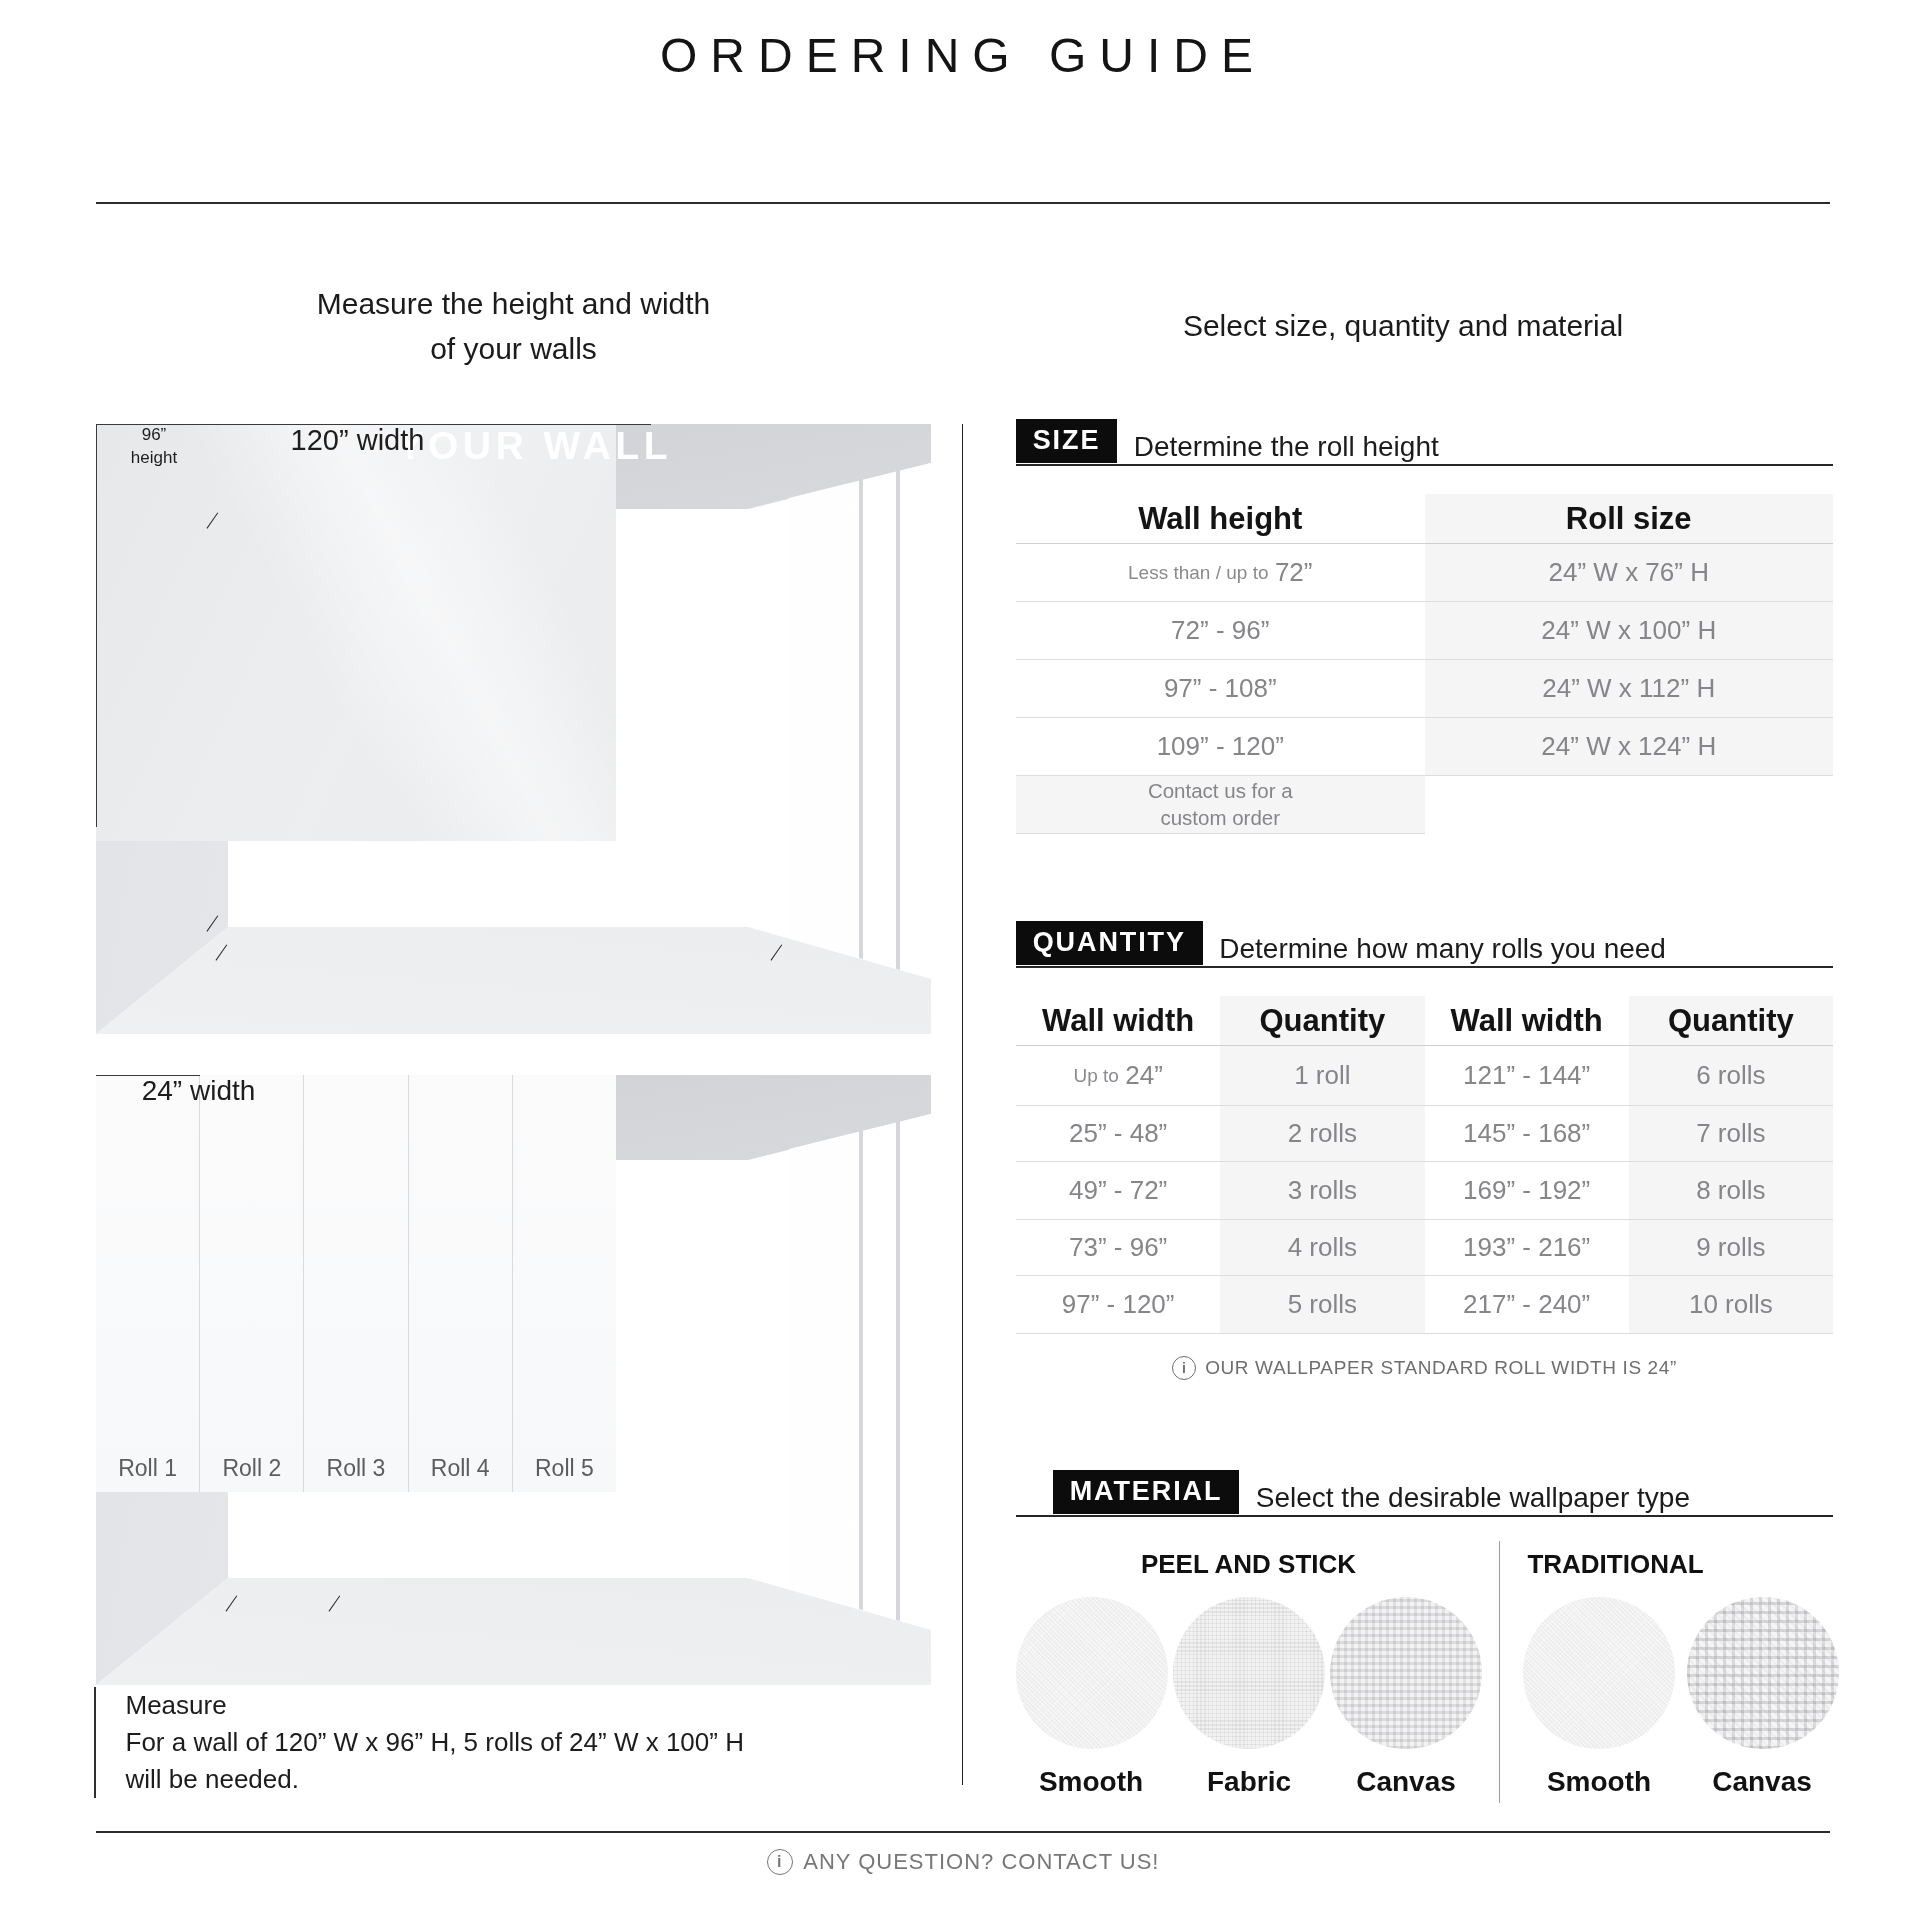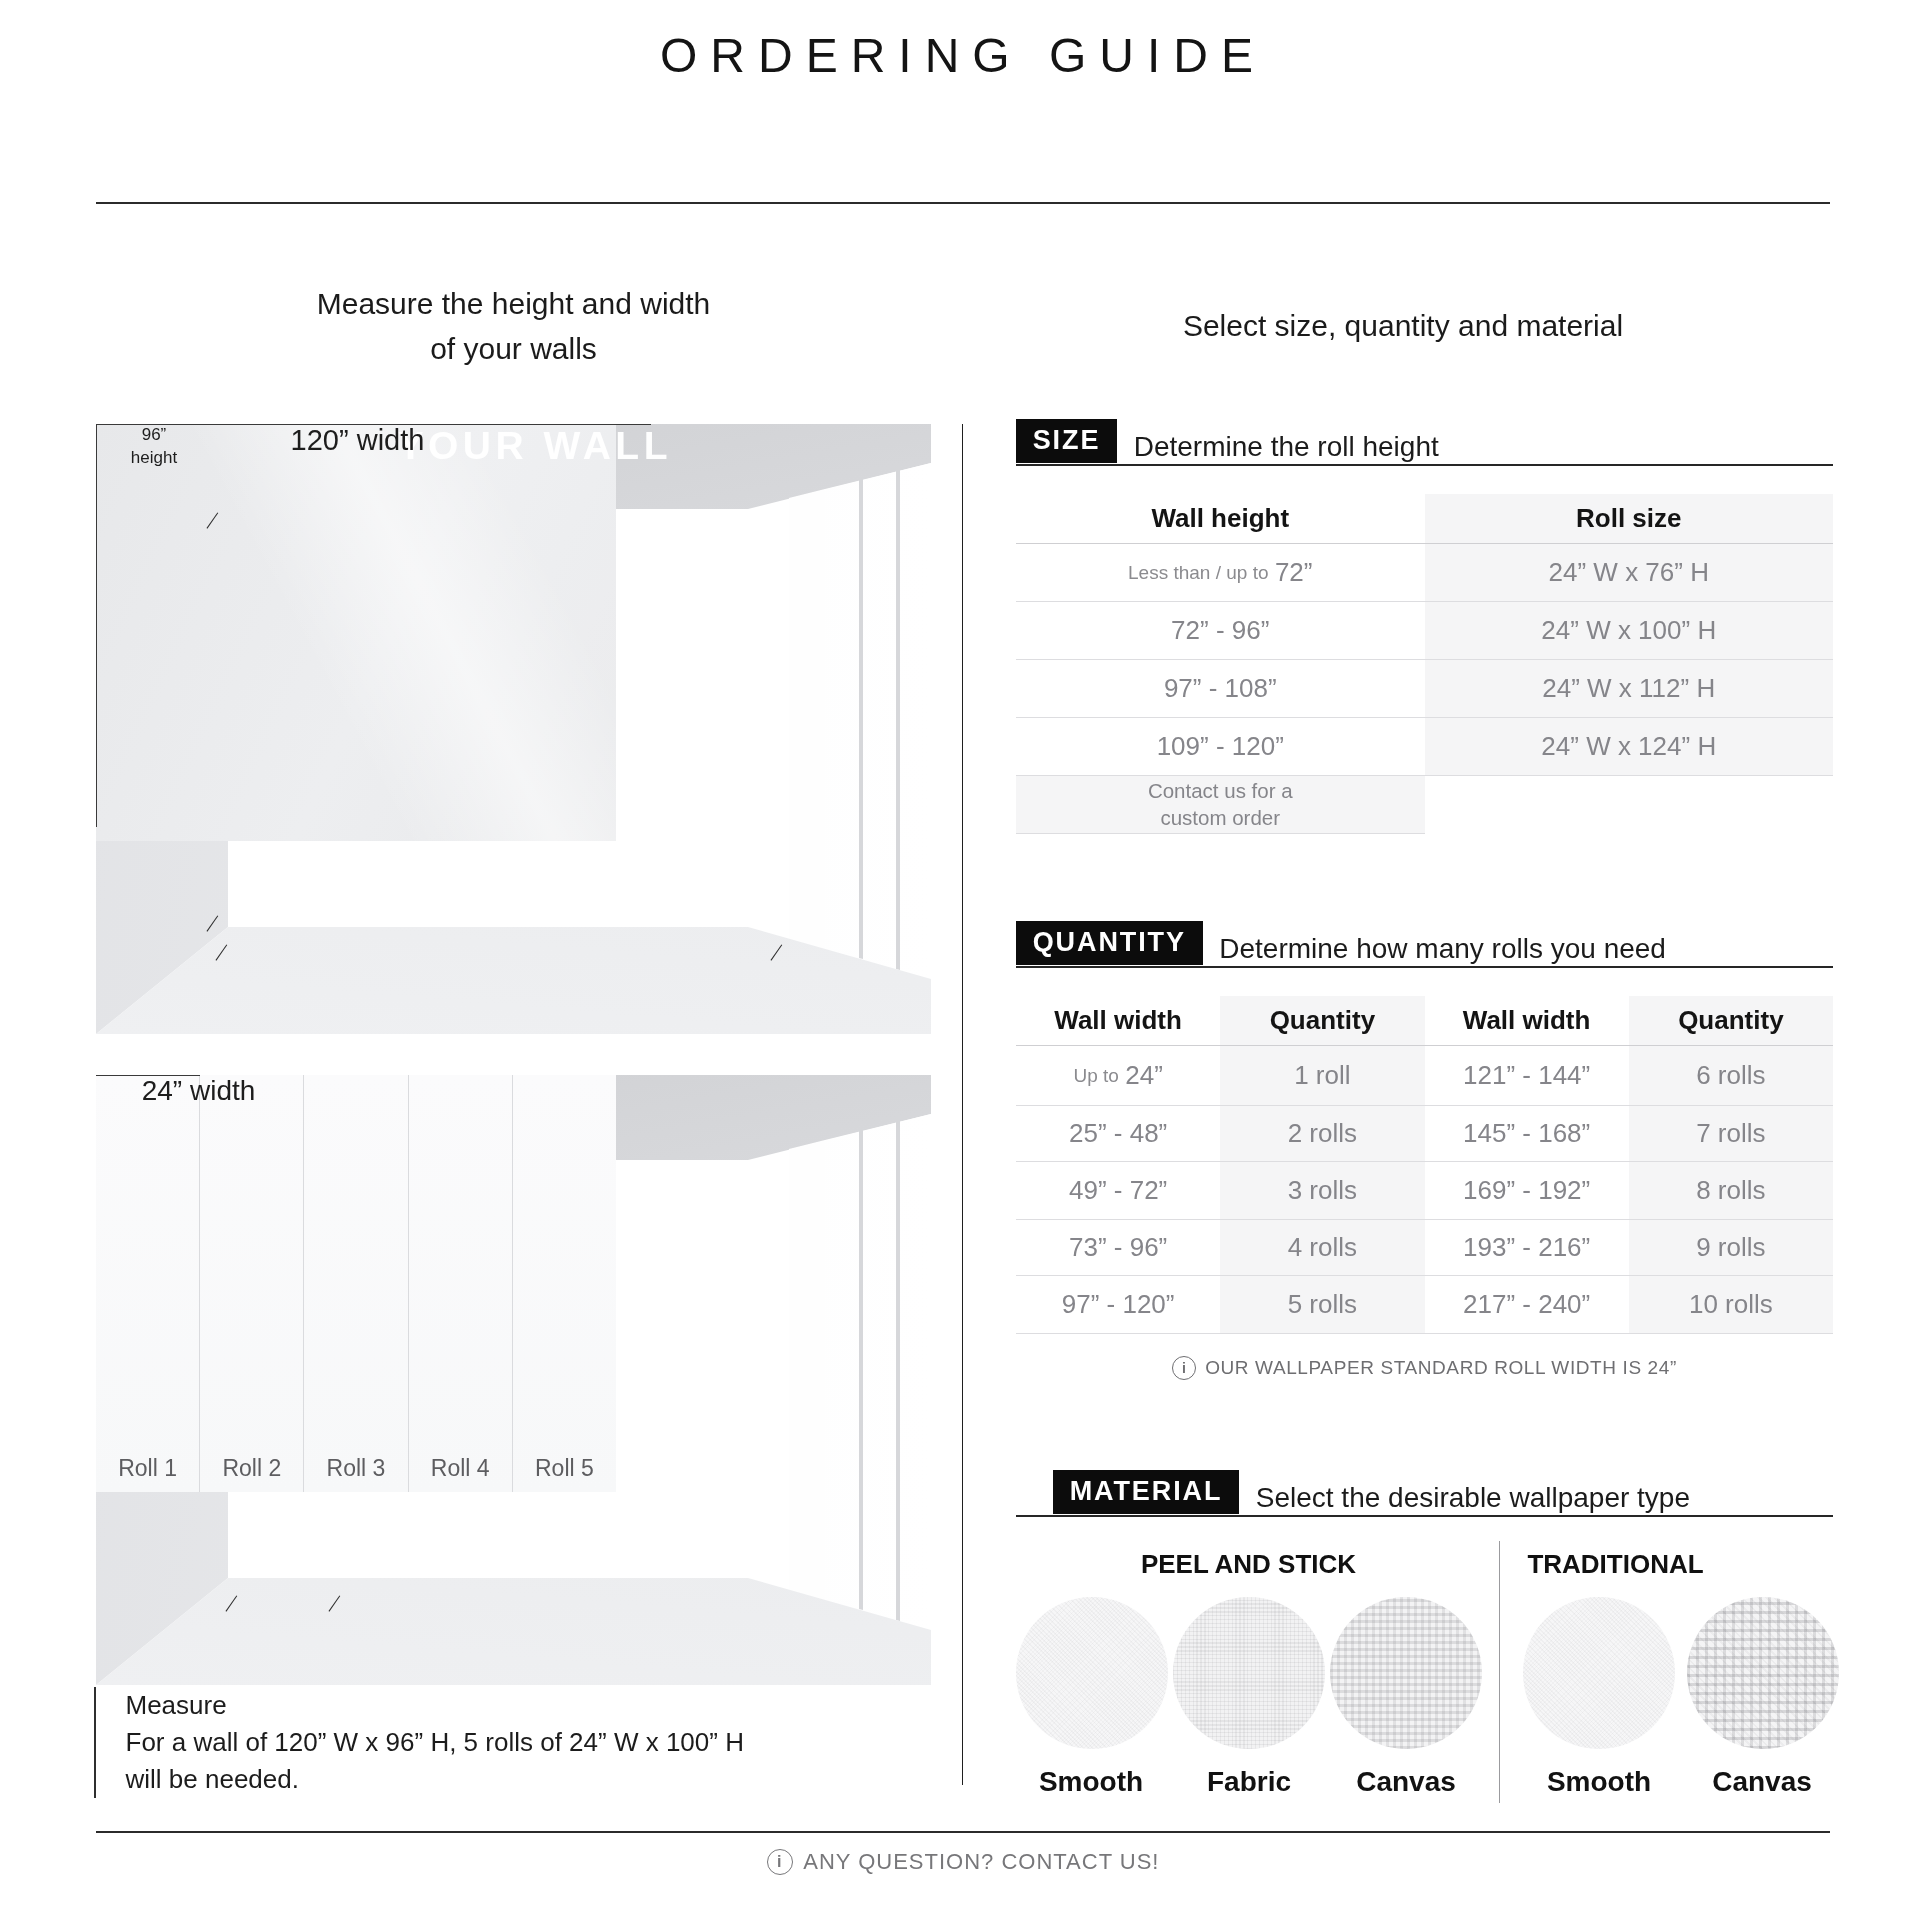--- a/index.html
+++ b/index.html
@@ -113,21 +113,21 @@
   .sec-rule{left:1016px;width:817px;height:1.9px;background:#262626;}
 
   
   .tbl{left:1016px;width:817px;display:grid;}
   .size-tbl{top:494px;grid-template-columns:1fr 1fr;grid-template-rows:50px 58px 58px 58px 58px 58px;}
   .qty-tbl{top:996px;grid-template-columns:1fr 1fr 1fr 1fr;grid-template-rows:50px 60px 56px 58px 56px 58px;}
   .cell{
     display:flex;align-items:center;justify-content:center;
     border-bottom:1.3px solid #dddde0;
   }
-  .cell.hdr{font-size:26px;font-weight:700;color:#141414;border-bottom:1.3px solid #cfcfd2;}
+  .cell.hdr{font-size:31px;font-weight:700;color:#141414;border-bottom:1.3px solid #cfcfd2;}
   .cell.alt{background:#f5f5f6;}
   .cell .val{font-size:26px;color:#85858a;}
   .cell .pre{font-size:19px;color:#8b8b8f;margin-right:6.4px;}
   .cell.two-line{flex-direction:column;line-height:1.3;}
   .cell.two-line .small{font-size:20.5px;color:#85858a;}
 
   
   .note{
     left:1016px;top:1356px;width:817px;display:flex;align-items:center;justify-content:center;
     color:#6e6e71;font-size:19px;letter-spacing:0.6px;gap:9px;

